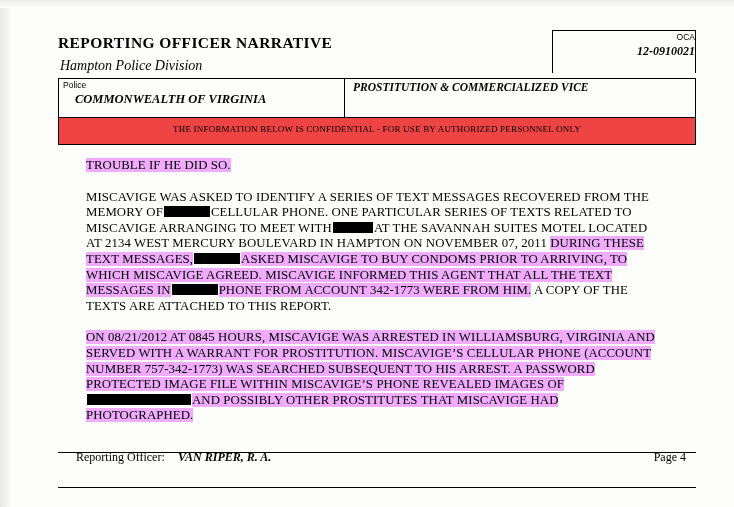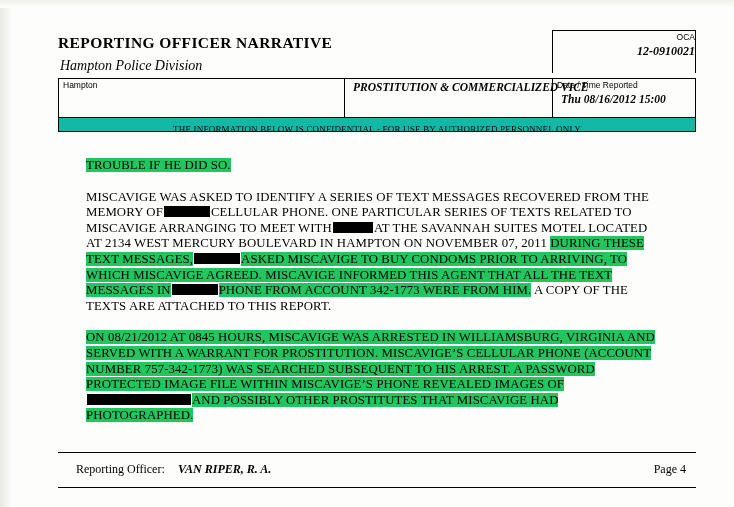--- a/index.html
+++ b/index.html
@@ -111,22 +111,22 @@
     white-space: nowrap;
   }
   .cell-value.small {
     font-size: 11.5px;
     padding-left: 8px;
   }
   
   .confidential-bar {
     position: relative;
     width: 638px;
-    height: 14px;
-    background: #14b8a6;
+    height: 27px;
+    background: #ef4444;
     border: 1px solid #000;
     border-top: none;
     box-sizing: border-box;
     text-align: center;
   }
   .confidential-text {
     font-size: 9px;
     font-variant: small-caps;
     letter-spacing: 0.2px;
     line-height: 15px;
@@ -141,21 +141,21 @@
   }
   .para {
     font-size: 12.8px;
     line-height: 15.6px;
     font-variant: small-caps;
     letter-spacing: 0.1px;
     text-align: left;
     margin: 0 0 16px 0;
   }
   .hl {
-    background: #22c55e;
+    background: #f0abfc;
   }
   .redact {
     display: inline-block;
     background: #000000;
     height: 11px;
     vertical-align: -1px;
     margin: 0 1px;
   }
   .r-short { width: 40px; }
   .r-mid { width: 46px; }
@@ -171,21 +171,21 @@
   .footer-rule-bottom {
     position: absolute;
     left: 58px;
     top: 487px;
     width: 638px;
     border-top: 1px solid #000;
   }
   .footer {
     position: absolute;
     left: 58px;
-    top: 458px;
+    top: 446px;
     width: 638px;
     height: 26px;
   }
   .footer-label {
     position: absolute;
     left: 18px;
     top: 4px;
     font-size: 12px;
   }
   .footer-officer {
@@ -231,28 +231,25 @@
         <div class="oca-value">12-0910021</div>
       </div>
     </div>
 
     <div class="division-row">
       <div class="division">Hampton Police Division</div>
     </div>
 
     <div class="info-table">
       <div class="cell cell-victim">
-        <div class="cell-label">Hampton</div>
+        <div class="cell-label">Police</div>
+        <div class="cell-value">COMMONWEALTH OF VIRGINIA</div>
       </div>
       <div class="cell cell-offense">
         <div class="cell-value small">PROSTITUTION &amp; COMMERCIALIZED VICE</div>
-      </div>
-      <div class="cell cell-datetime">
-        <div class="cell-label">Date / Time Reported</div>
-        <div class="cell-value small">Thu 08/16/2012 15:00</div>
       </div>
     </div>
 
     <div class="confidential-bar">
       <span class="confidential-text">THE INFORMATION BELOW IS CONFIDENTIAL - FOR USE BY AUTHORIZED PERSONNEL ONLY</span>
     </div>
 
   </div>
 
   <div class="narrative">

